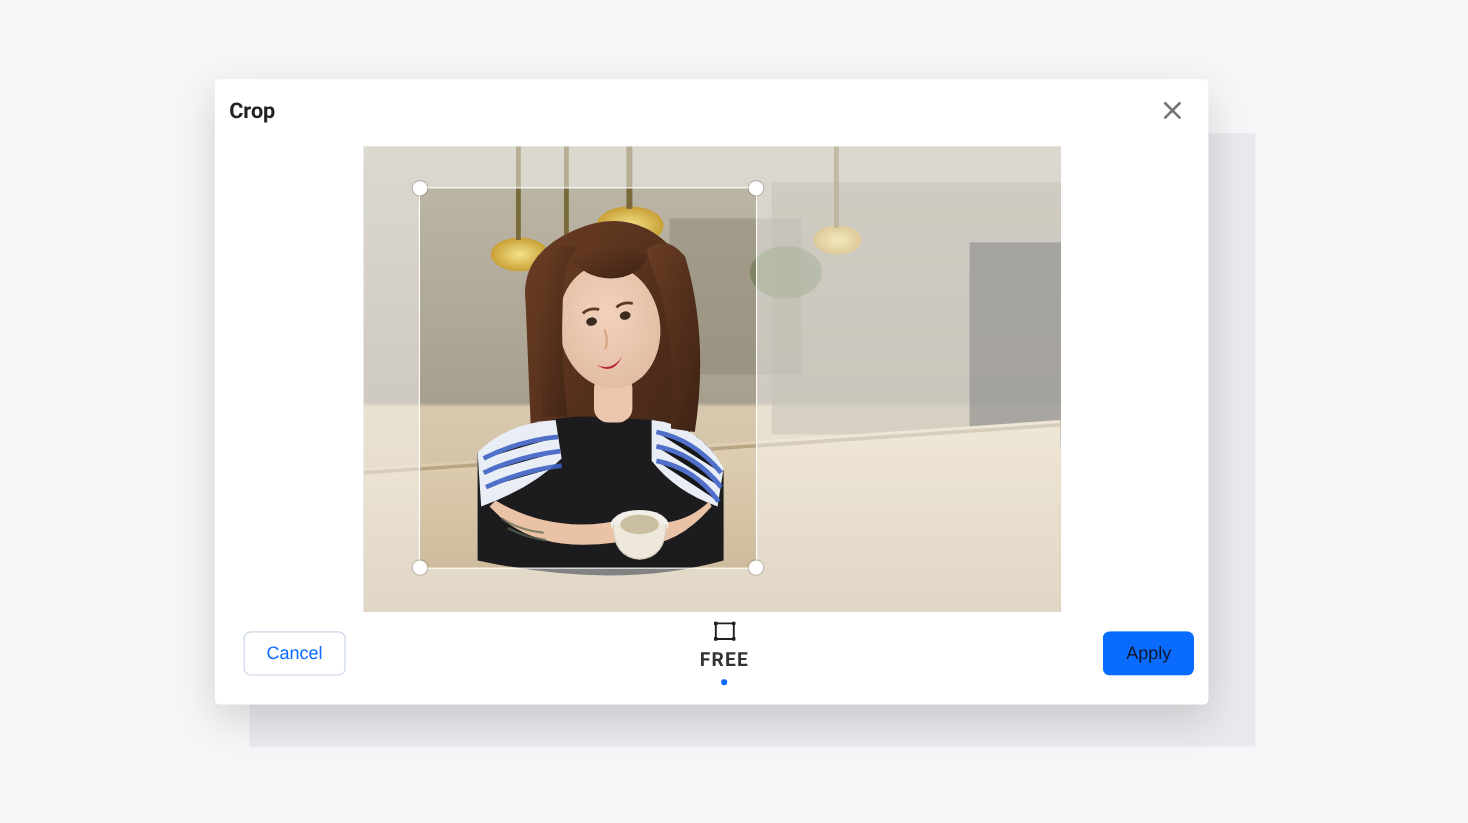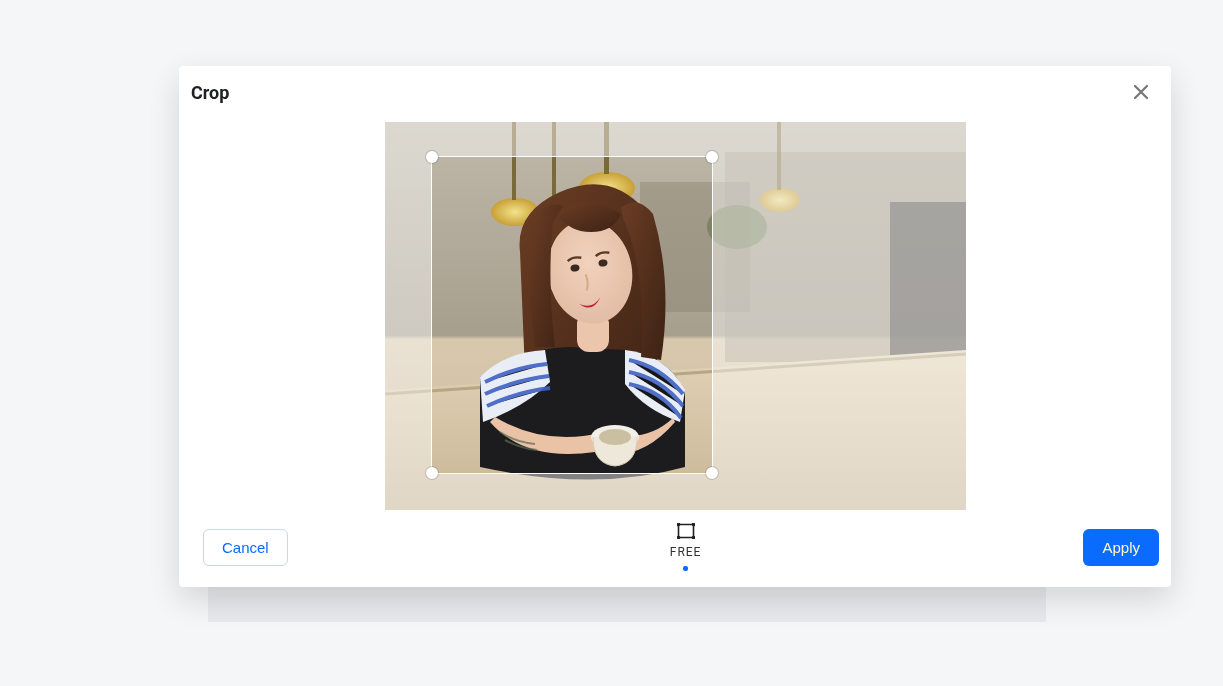--- a/index.html
+++ b/index.html
@@ -16,21 +16,21 @@
       left: 208px;
       top: 111px;
       width: 838px;
       height: 511px;
       background: #e8e9ec;
     }
     .modal {
       position: absolute;
       left: 179px;
       top: 66px;
-      width: 992px;
+      width: 828px;
       height: 521px;
       background: #fff;
       border-radius: 4px;
       box-shadow: 0 12px 32px rgba(0,0,0,0.14);
       overflow: hidden;
     }
     .modal-header {
       display: flex;
       align-items: center;
       justify-content: space-between;
@@ -100,32 +100,33 @@
       cursor: pointer;
       border: 1px solid transparent;
     }
     .btn-outline {
       background: #fff;
       color: #0a6cff;
       border: 1px solid #c9d6e6;
     }
     .btn-primary {
       background: #0a6cff;
-      color: #fef9c3;
+      color: #0f172a;
     }
     .ratio-ctrl {
       display: flex;
       flex-direction: column;
       align-items: center;
       gap: 6px;
     }
     .ratio-label {
-      font-size: 12px;
+      font-size: 16px;
       letter-spacing: 1px;
       color: #333;
+      font-weight: bold;
     }
     .ratio-indicator {
       width: 5px;
       height: 5px;
       border-radius: 2px;
       background: #0a6cff;
       margin-top: 1px;
     }
   </style>
 </head>

